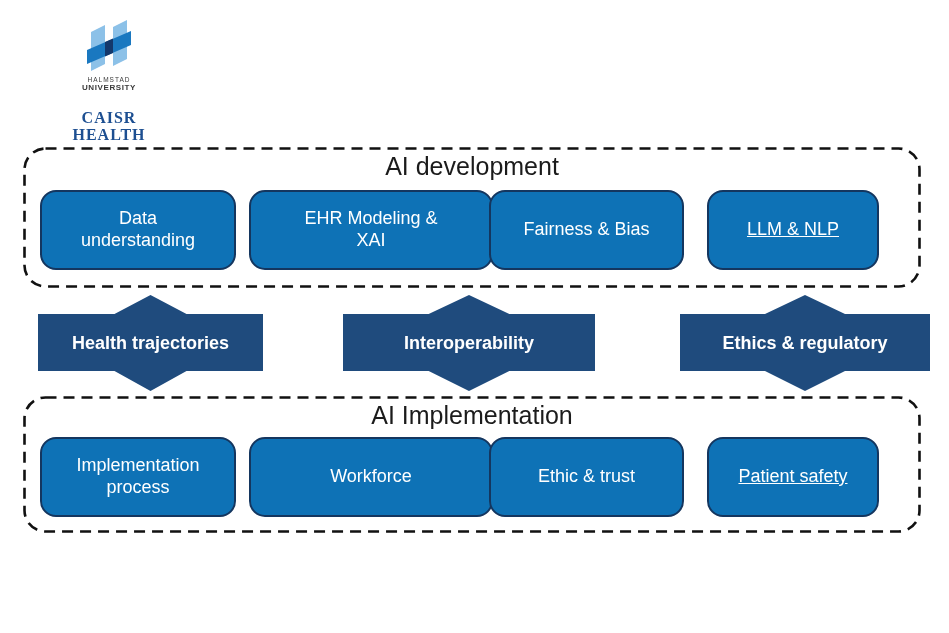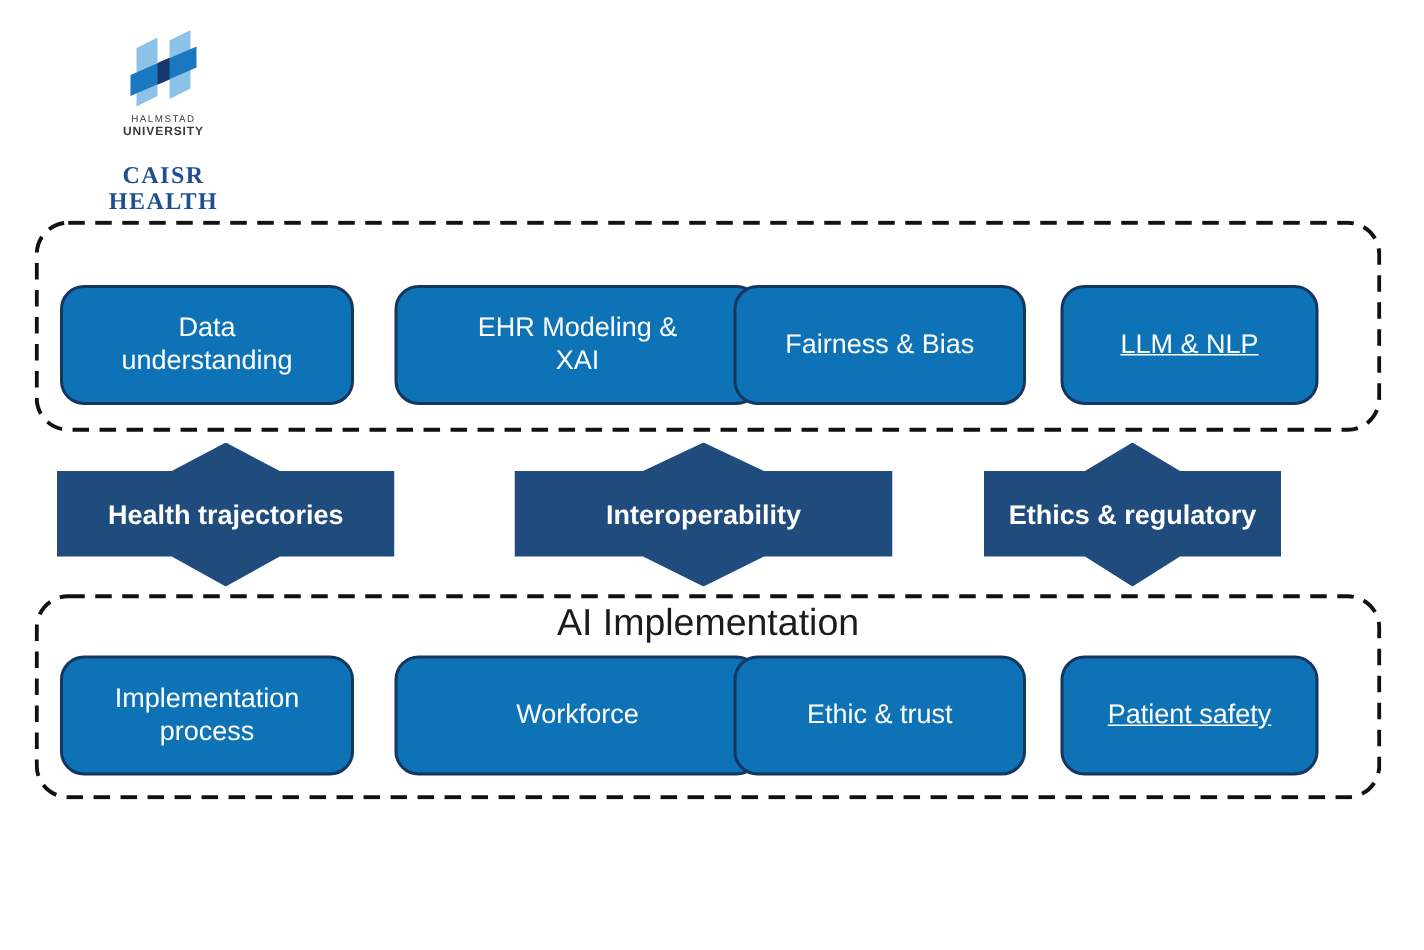--- a/index.html
+++ b/index.html
@@ -38,35 +38,35 @@
     position:absolute;height:80px;
     background:#0e72b6;border:2.5px solid #14365f;border-radius:16px;
     box-sizing:border-box;
     display:flex;align-items:center;justify-content:center;
     color:#ffffff;font-size:18px;text-align:center;
     white-space:pre-line;line-height:1.22;
   }
   .row-dev .box{top:43px;}
   .row-impl .box{top:41px;}
   .pos1{left:17px;width:196px;}
-  .pos2{left:240px;width:244px;}
+  .pos2{left:226px;width:244px;}
   .pos3{left:466px;width:195px;}
   .pos4{left:684px;width:172px;text-decoration:underline;}
 
   
   .bridge{position:absolute;top:295px;height:96px;}
   .bridge svg{position:absolute;left:0;top:0;width:100%;height:100%;}
   .bridge .lbl{
     position:absolute;left:0;top:0;width:100%;height:100%;
     display:flex;align-items:center;justify-content:center;
     color:#ffffff;font-size:18px;font-weight:700;text-align:center;
   }
   .bridge.b1{left:38px;width:225px;}
   .bridge.b2{left:343px;width:252px;}
-  .bridge.b3{left:656px;width:198px;}
+  .bridge.b3{left:680px;width:250px;}
 </style>
 </head>
 <body>
 
 <div id="canvas">
 
   <div class="logo">
     <svg width="52" height="58" viewBox="0 0 52 58" aria-hidden="true">
       <polygon points="8,16 22,9 22,48 8,55" fill="#8cc1e8"></polygon>
       <polygon points="30,11 44,4 44,43 30,50" fill="#8cc1e8"></polygon>
@@ -76,20 +76,21 @@
     <div class="uni-line l1">HALMSTAD</div>
     <div class="uni-line l2">UNIVERSITY</div>
     <div class="caisr-line l1">CAISR</div>
     <div class="caisr-line l2">HEALTH</div>
   </div>
 
   <div class="panel top row-dev">
     <svg class="panel-border" viewBox="0 0 898 141" preserveAspectRatio="none" aria-hidden="true">
       <rect x="1.5" y="1.5" width="895" height="138" rx="21" ry="21" fill="none" stroke="#111111" stroke-width="2.6" stroke-dasharray="11 7"></rect>
     </svg>
+    <div class="panel-title">AI development</div>
     <div class="box pos1">Data
 understanding</div>
     <div class="box pos2">EHR Modeling &amp;
 XAI</div>
     <div class="box pos3">Fairness &amp; Bias</div>
     <div class="box pos4">LLM &amp; NLP</div>
   </div>
 
   <div class="bridge b1">
     <svg viewBox="0 0 250 96" preserveAspectRatio="none" aria-hidden="true">

